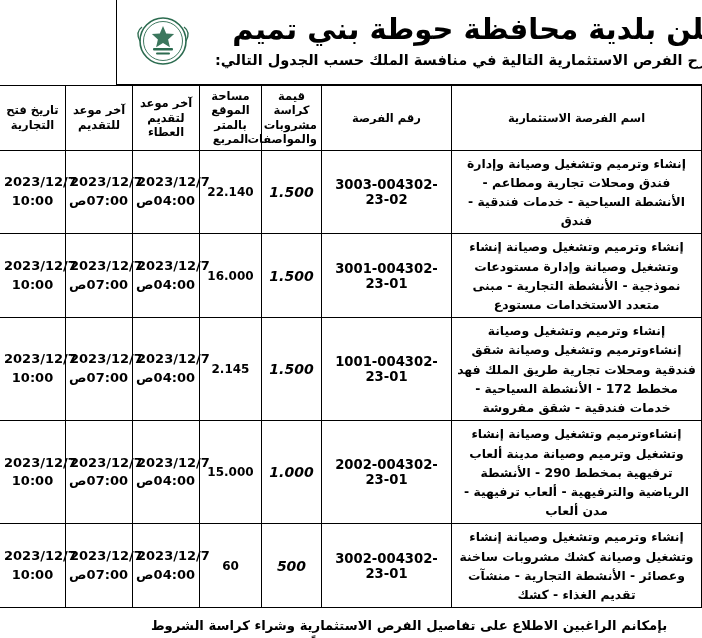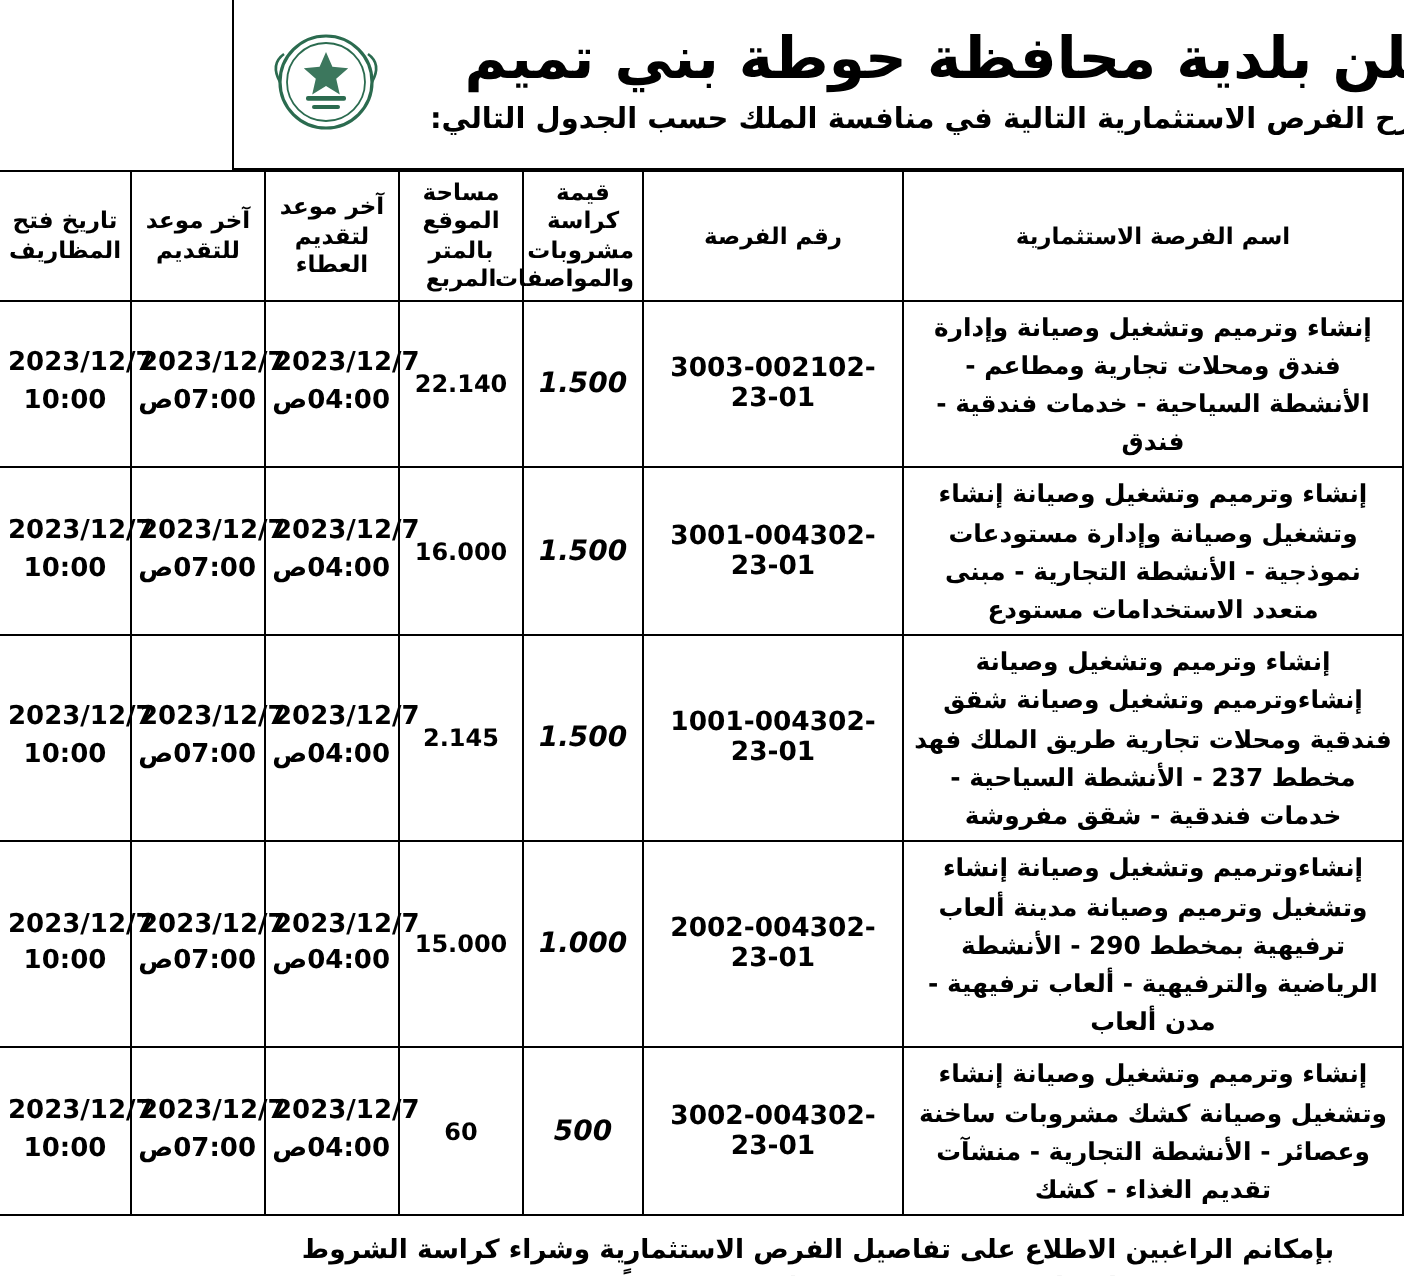--- a/index.html
+++ b/index.html
@@ -243,27 +243,27 @@
         <col class="c-open">
     </colgroup>
     <thead>
       <tr>
         <th>اسم الفرصة الاستثمارية</th>
         <th>رقم الفرصة</th>
         <th>قيمة كراسة مشروبات والمواصفات</th>
         <th>مساحة الموقع بالمتر المربع</th>
         <th>آخر موعد لتقديم العطاء</th>
         <th>آخر موعد للتقديم</th>
-        <th>تاريخ فتح المظاريف</th>
+        <th>تاريخ فتح التجارية</th>
       </tr>
     </thead>
     <tbody>
       <tr>
         <td class="desc">إنشاء وترميم وتشغيل وصيانة وإدارة فندق ومحلات تجارية ومطاعم - الأنشطة السياحية - خدمات فندقية - فندق</td>
-        <td class="num">3003-002102-23-01</td>
+        <td class="num">3003-004302-23-02</td>
         <td class="numc">1.500</td>
         <td class="area">22.140</td>
         <td class="datecell">
           <div class="d">2023/12/7</div>
           <div class="t">04:00ص</div>
         </td>
         <td class="datecell">
           <div class="d">2023/12/7</div>
           <div class="t">07:00ص</div>
         </td>
@@ -286,21 +286,21 @@
           <div class="d">2023/12/7</div>
           <div class="t">07:00ص</div>
         </td>
         <td class="datecell">
           <div class="d">2023/12/7</div>
           <div class="d">10:00</div>
         </td>
       </tr>
 
       <tr>
-        <td class="desc">إنشاء وترميم وتشغيل وصيانة إنشاءوترميم وتشغيل وصيانة شقق فندقية ومحلات تجارية طريق الملك فهد مخطط 237 - الأنشطة السياحية - خدمات فندقية - شقق مفروشة</td>
+        <td class="desc">إنشاء وترميم وتشغيل وصيانة إنشاءوترميم وتشغيل وصيانة شقق فندقية ومحلات تجارية طريق الملك فهد مخطط 172 - الأنشطة السياحية - خدمات فندقية - شقق مفروشة</td>
         <td class="num">1001-004302-23-01</td>
         <td class="numc">1.500</td>
         <td class="area">2.145</td>
         <td class="datecell">
           <div class="d">2023/12/7</div>
           <div class="t">04:00ص</div>
         </td>
         <td class="datecell">
           <div class="d">2023/12/7</div>
           <div class="t">07:00ص</div>

